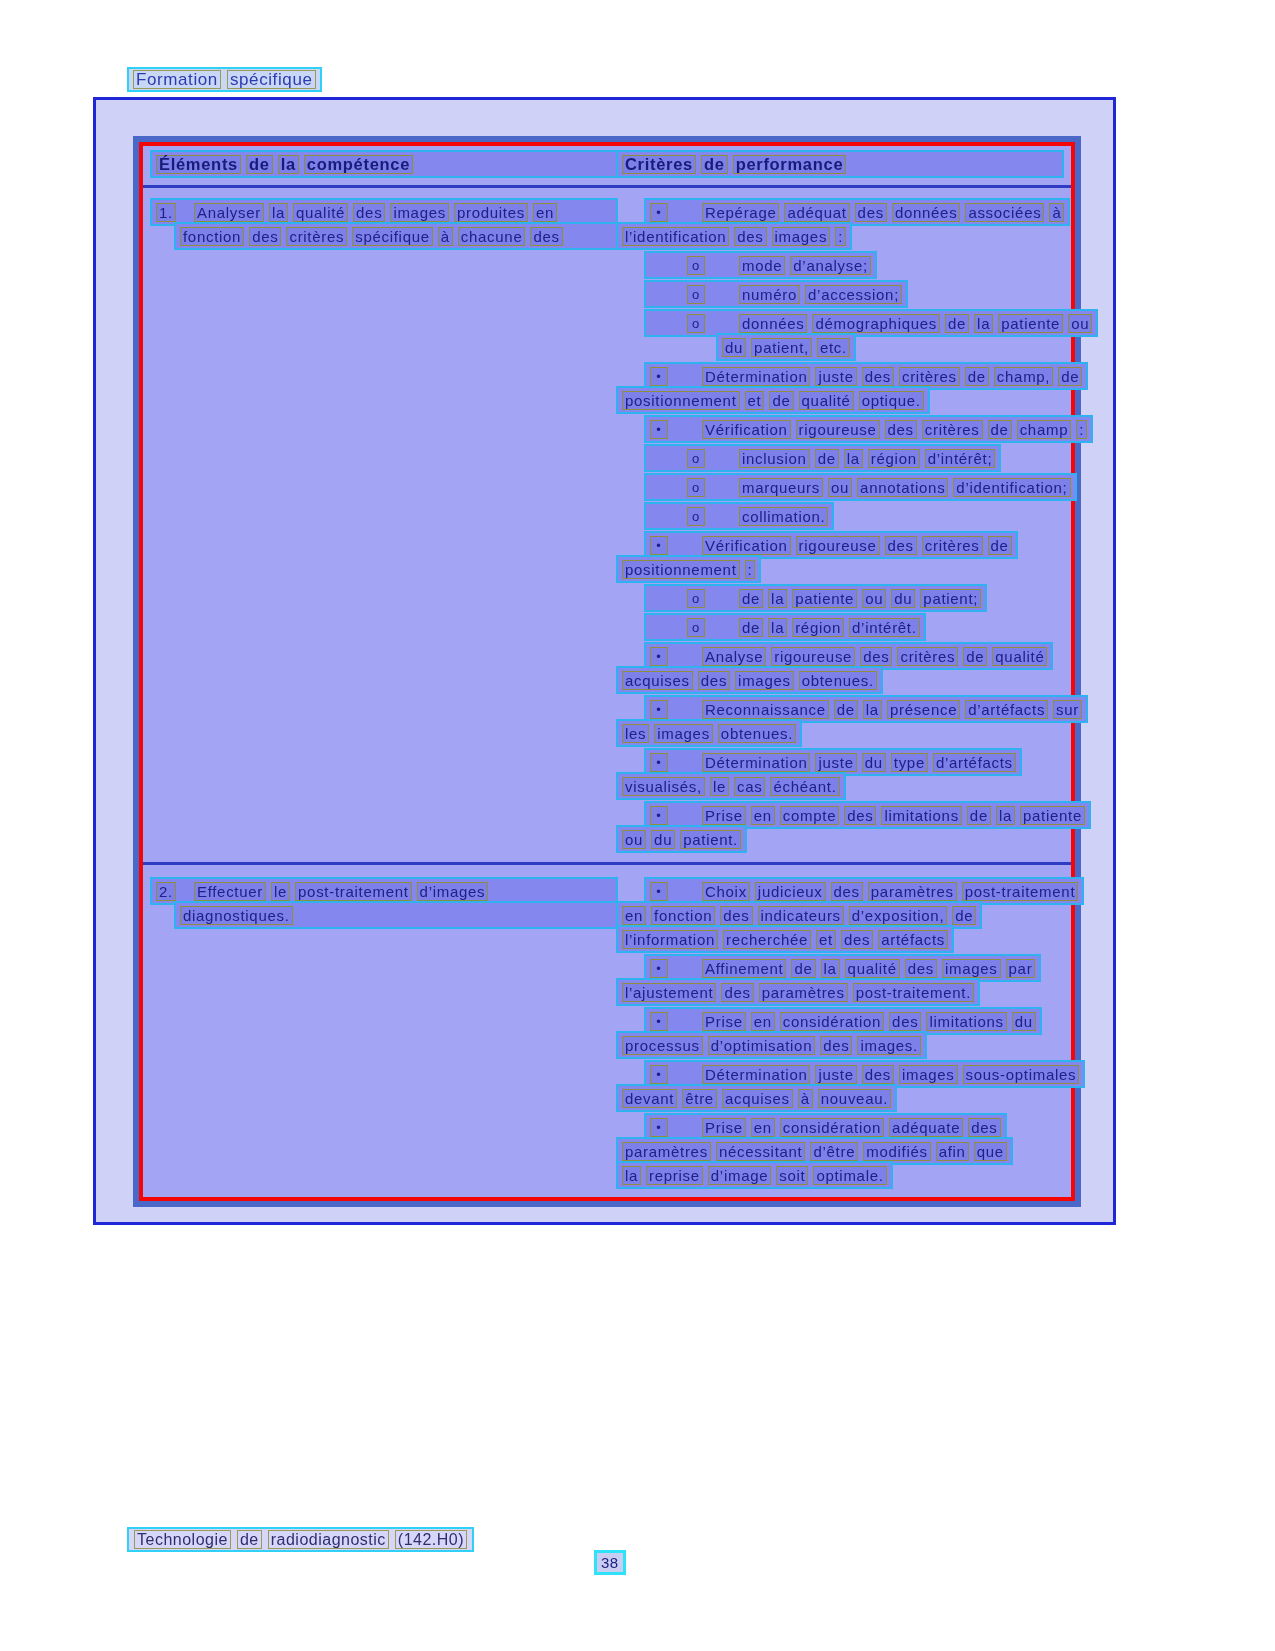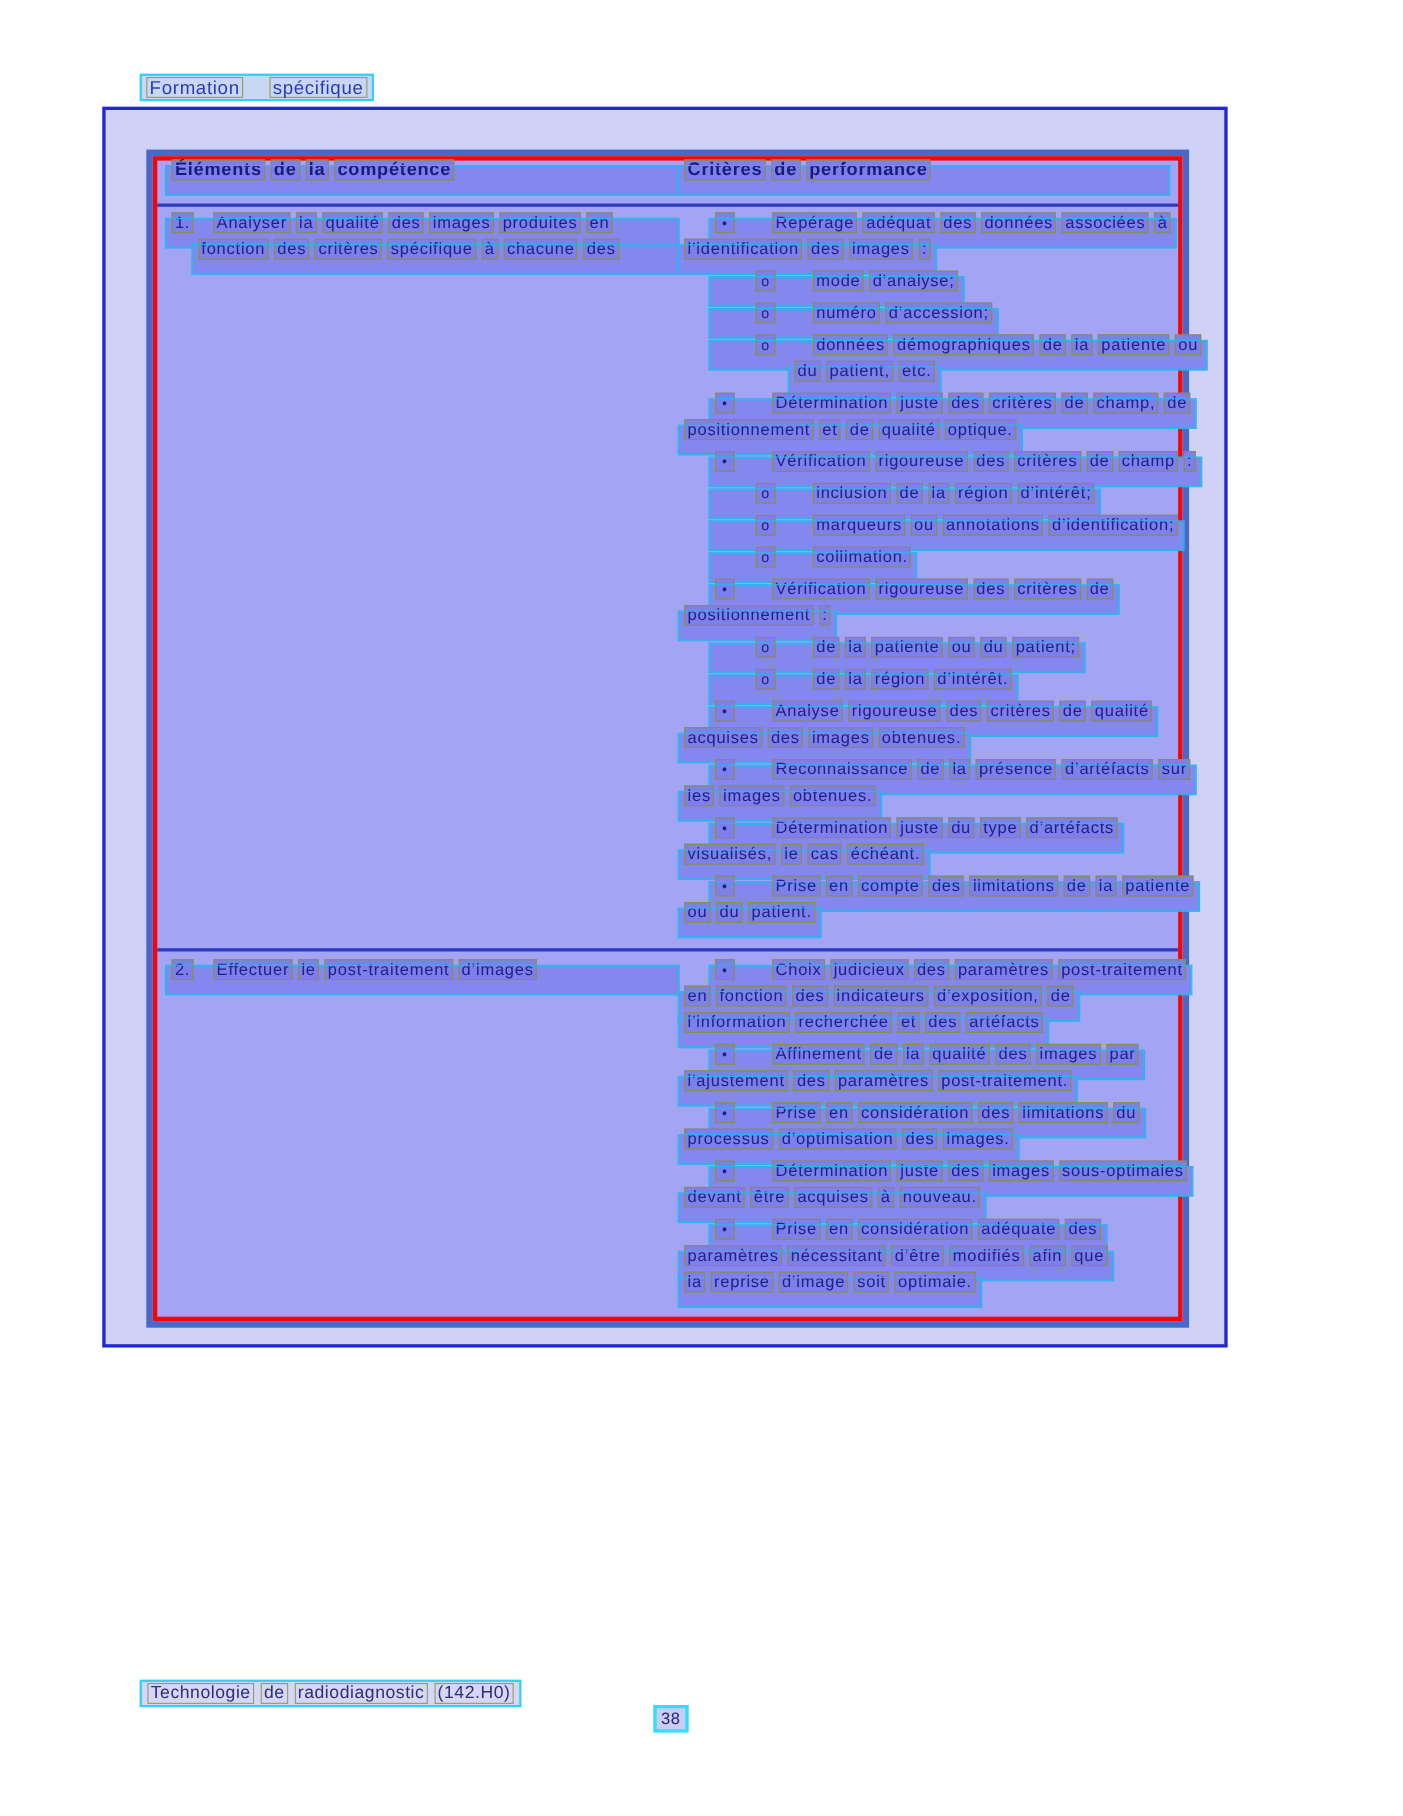--- a/index.html
+++ b/index.html
@@ -1,20 +1,20 @@
 <!DOCTYPE html>
 <html><head>
 <meta charset="utf-8">
 <style>
   html,body{margin:0;padding:0;background:#ffffff;}
   .page{position:relative;width:1275px;height:1651px;background:#ffffff;overflow:hidden;
         font-family:"Liberation Sans","DejaVu Sans",sans-serif;}
 
   
-  .top-label{position:absolute;left:127px;top:67px;display:inline-flex;gap:24px;align-items:center;
+  .top-label{position:absolute;left:127px;top:67px;display:inline-flex;gap:6px;align-items:center;
              background:#c9d7f6;border:2px solid #2fd2f6;padding:1px 4px;}
   .top-label .word{background:transparent;border:1px solid #9a9a55;color:#2d3bb0;
                    font-size:17px;letter-spacing:.6px;padding:0 2px;}
 
   
   .outer-box{position:absolute;left:93px;top:97px;width:1023px;height:1128px;
              background:#d0d1f7;border:3px solid #1f27d6;box-sizing:border-box;}
 
   
   .comp-table{position:absolute;left:37px;top:36px;width:948px;box-sizing:border-box;
@@ -23,21 +23,21 @@
                padding:6px 8px 10px 8px;}
 
   .trow{display:flex;}
   .cell-left{width:466px;flex:none;}
   .cell-right{flex:1;min-width:0;}
 
   .line{display:flex;height:24px;align-items:center;}
   .line.b1,.line.s1{margin-top:5px;}
   .cell-left .line:first-child,.cell-right .line:first-child{margin-top:0;}
 
-  .band{display:inline-flex;align-items:flex-end;height:21px;box-sizing:border-box;
+  .band{display:inline-flex;align-items:center;height:21px;box-sizing:border-box;
         background:#8488ee;border:1px solid #2fb2f0;outline:1px solid #2fb2f0;padding:12px 4px;gap:5px;}
   .line.merged .band{flex:1;}
   .line.cont .band{margin-left:24px;}
   .line.b1 .band,.line.s1 .band{margin-left:28px;}
   .line.bc .band{}
   .line.sc .band{margin-left:100px;}
 
   .word{background:#7c80e8;border:1px solid #8e8e3c;color:#1f2088;
         font-size:15px;letter-spacing:.7px;line-height:17px;padding:0 2px;white-space:nowrap;}
   .marker-dot{width:12px;text-align:center;font-size:13px;}
@@ -380,20 +380,25 @@
                 <div class="line num merged">
                   <span class="band">
                     <span class="word">2.</span>
                     <span class="gap-num"></span>
                     <span class="word">Effectuer</span>
                     <span class="word">le</span>
                     <span class="word">post-traitement</span>
                     <span class="word">d’images</span>
                   </span>
                 </div>
+                <div class="line cont merged">
+                  <span class="band">
+                    <span class="word">diagnostiques.</span>
+                  </span>
+                </div>
               </div>
               <div class="cell-right">
                 <div class="line b1">
                   <span class="band">
                     <span class="word marker-dot">•</span>
                     <span class="gap-bullet"></span>
                     <span class="word">Choix</span>
                     <span class="word">judicieux</span>
                     <span class="word">des</span>
                     <span class="word">paramètres</span>

